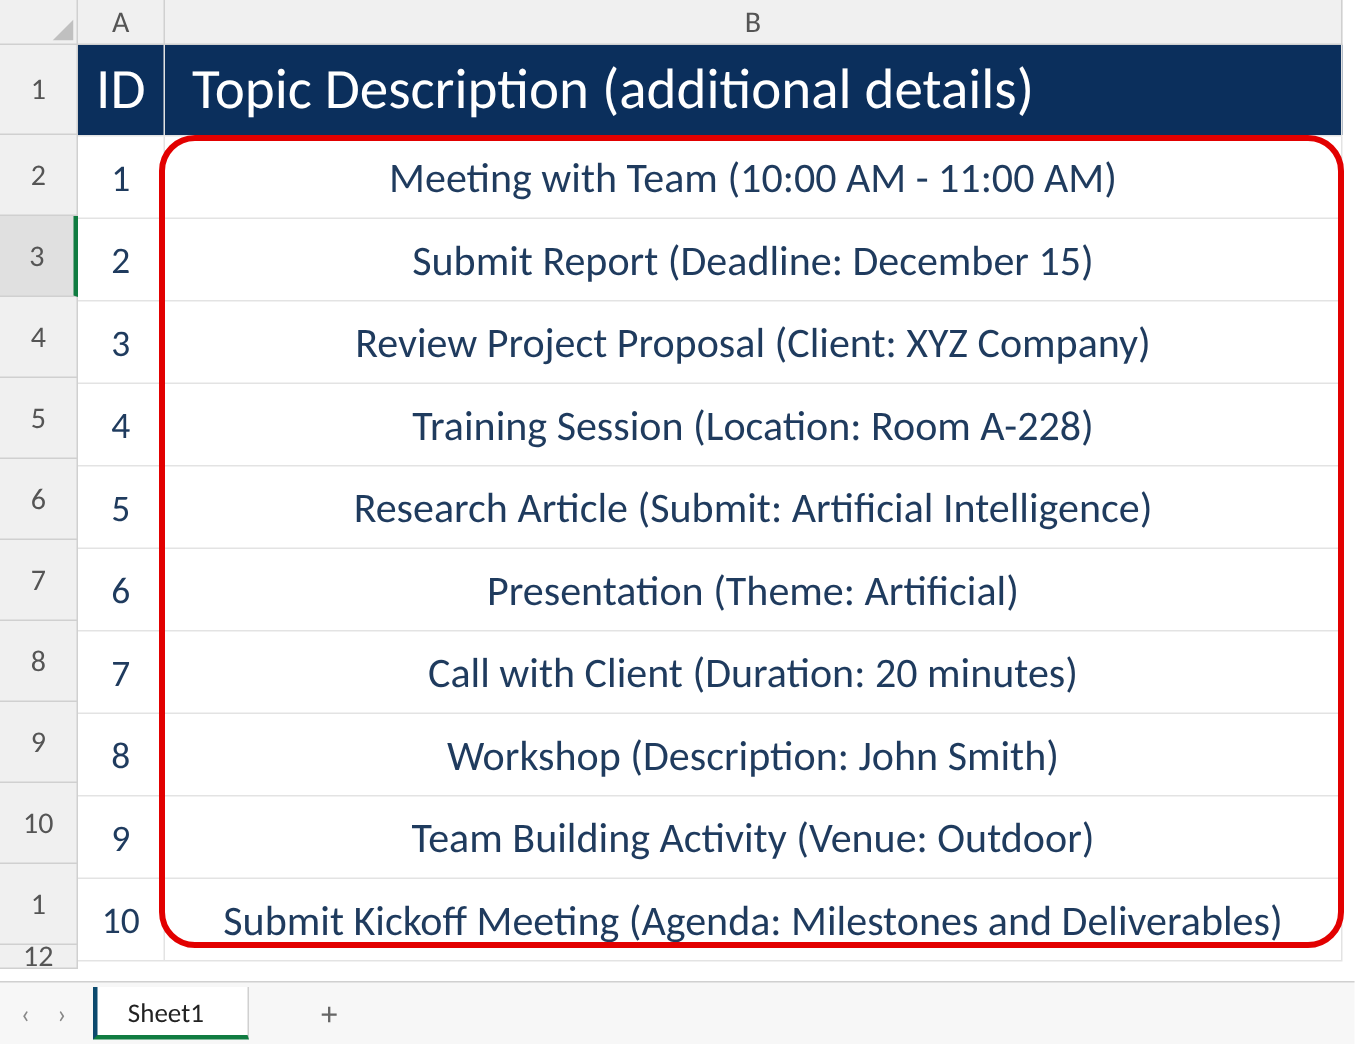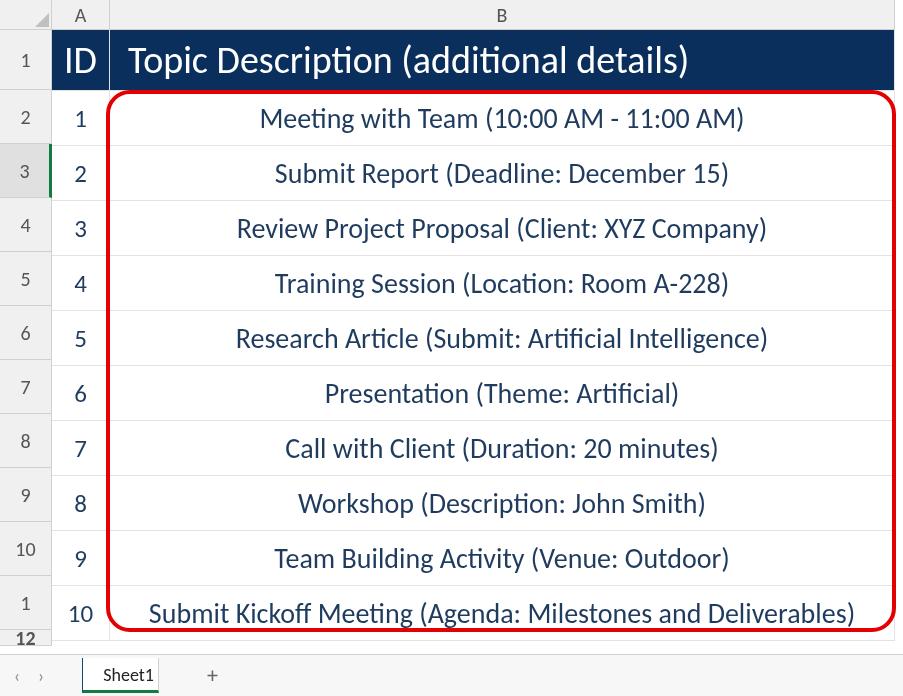--- a/index.html
+++ b/index.html
@@ -57,21 +57,21 @@
       display: flex;
       align-items: center;
       justify-content: center;
     }
     .row-header.selected {
       background: #e0e0e0;
       border-right: 3px solid #107c41;
     }
     .rh1 { height: 60px; }
     .rhN { height: 54px; }
-    .rhLast { height: 16px; font-weight: bold; }
+    .rhLast { height: 16px; }
     .cells {
       position: absolute;
       left: 52px; top: 30px;
     }
     .row {
       display: flex;
       border-bottom: 1px solid #e3e3e3;
     }
     .cell {
       border-right: 1px solid #e3e3e3;
@@ -115,27 +115,26 @@
       gap: 18px;
     }
     .nav-arrow {
       color: #888;
       font-size: 18px;
       cursor: pointer;
       user-select: none;
     }
     .tab {
       background: #ffffff;
-      padding: 6px 4px 4px 20px;
+      padding: 6px 29px 4px 20px;
       font-size: 18px;
       color: #222;
-      border-left: 1px solid #0c4a6e;
+      border-left: 3px solid #0c4a6e;
       border-right: 1px solid #d0d0d0;
       border-bottom: 3px solid #107c41;
-      margin-left: 20px;
     }
     .add-tab {
       font-size: 22px;
       color: #666;
       margin-left: 30px;
       cursor: pointer;
     }
   </style>
 </head>
 <body>

